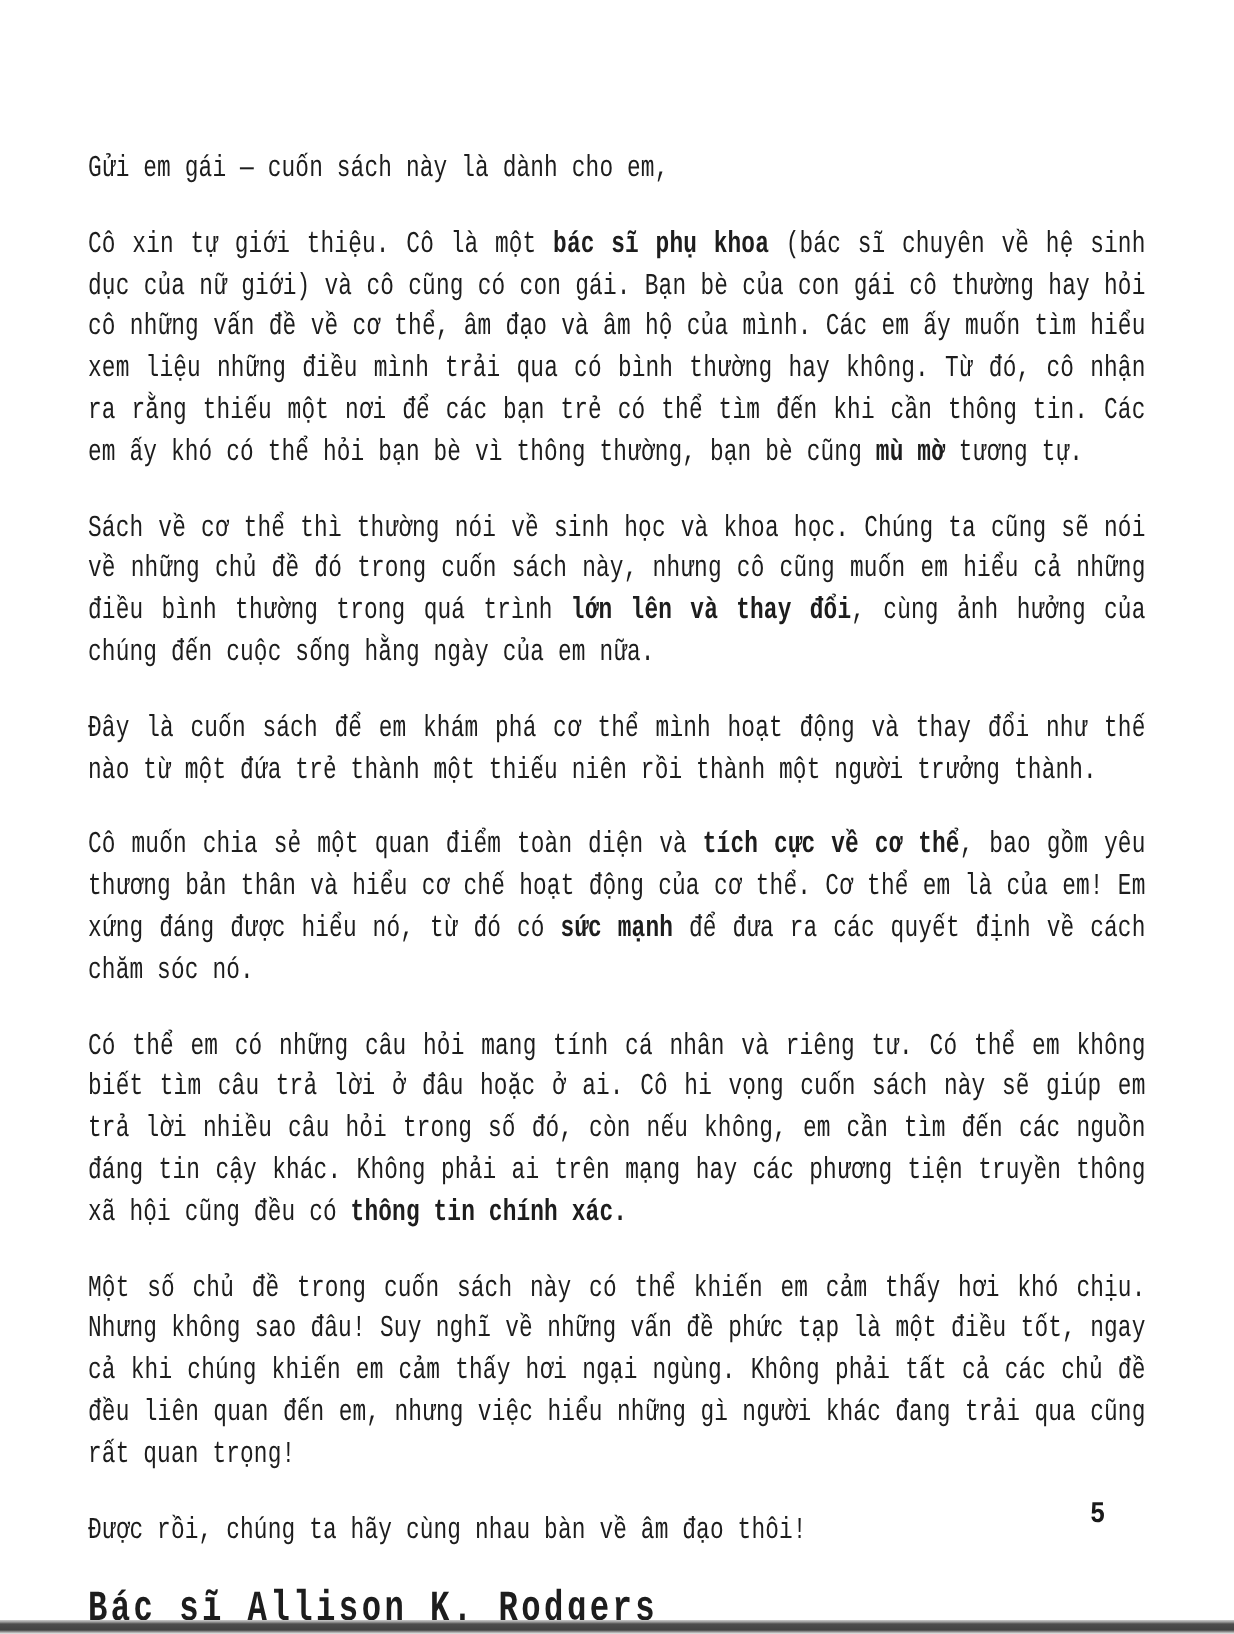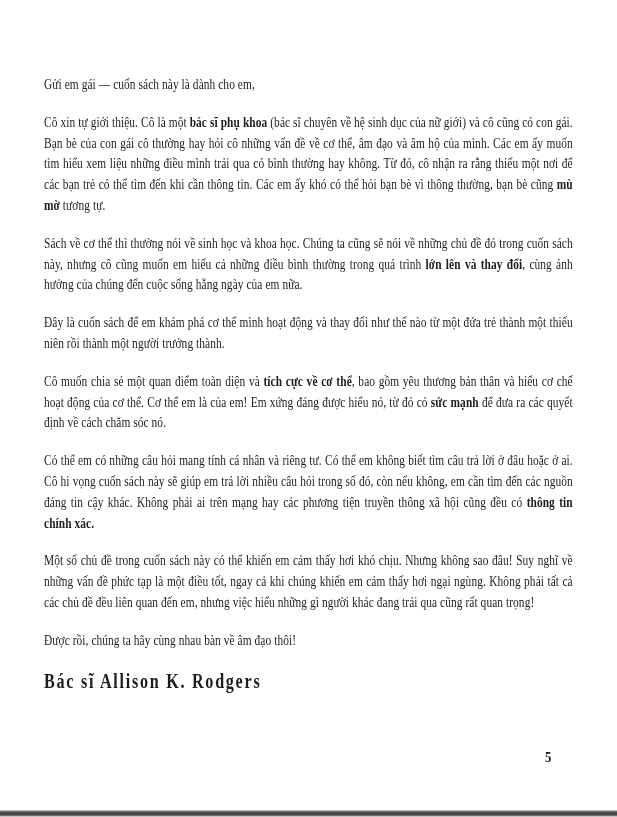--- a/index.html
+++ b/index.html
@@ -6,21 +6,21 @@
     margin: 0;
     padding: 0;
     background: #ffffff;
   }
   .page {
     position: relative;
     width: 617px;
     height: 817px;
     background: #ffffff;
     overflow: hidden;
-    font-family: Liberation Serif, serif;
+    font-family: Liberation Mono, monospace;
     color: #1d1d1d;
   }
   
   .letter {
     position: absolute;
     left: 44px;
     top: 74px;
     width: 705px;               
     transform: scaleX(0.75);
     transform-origin: 0 0;

